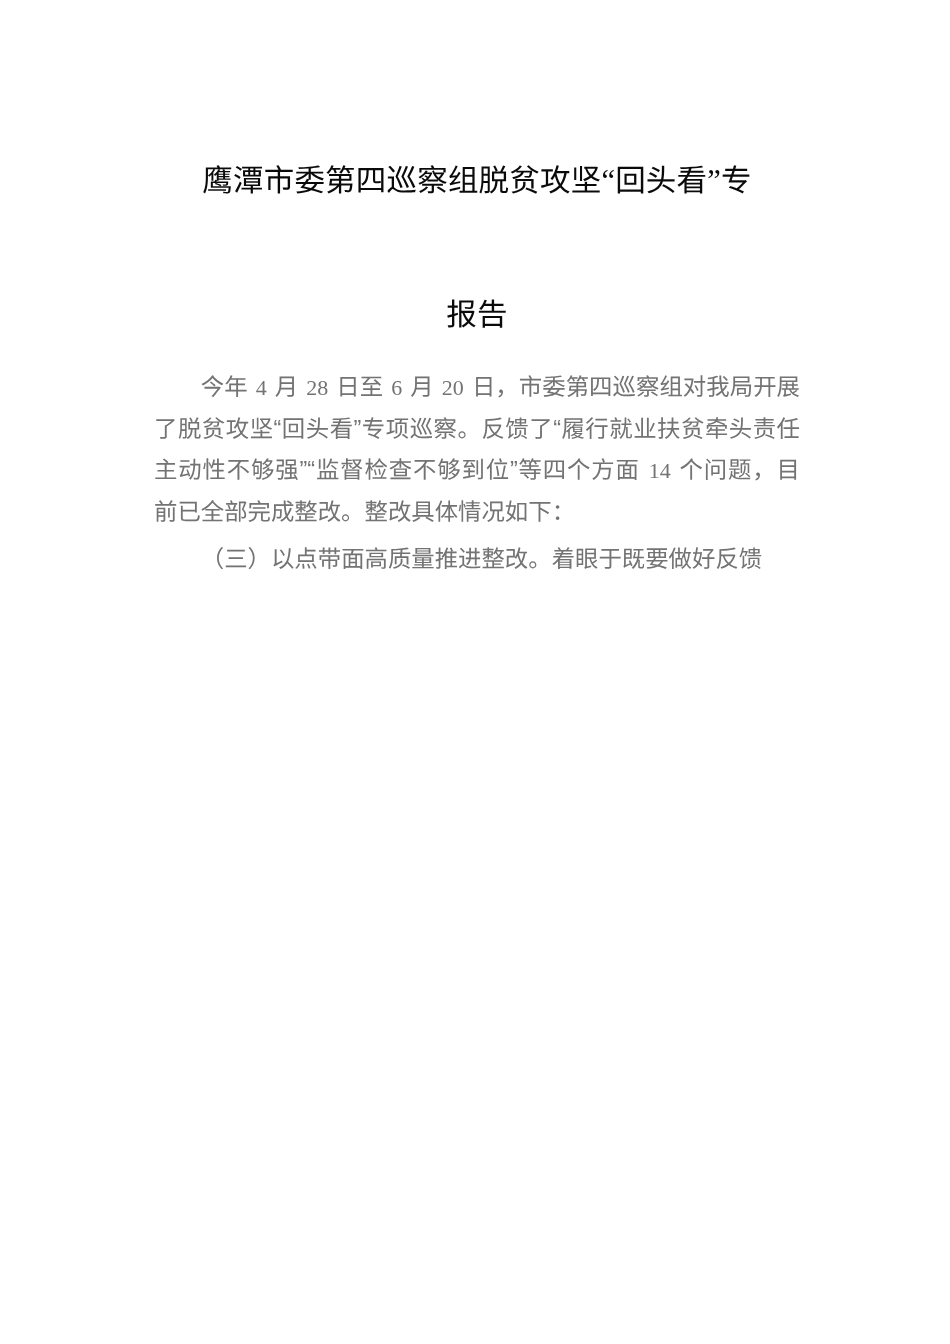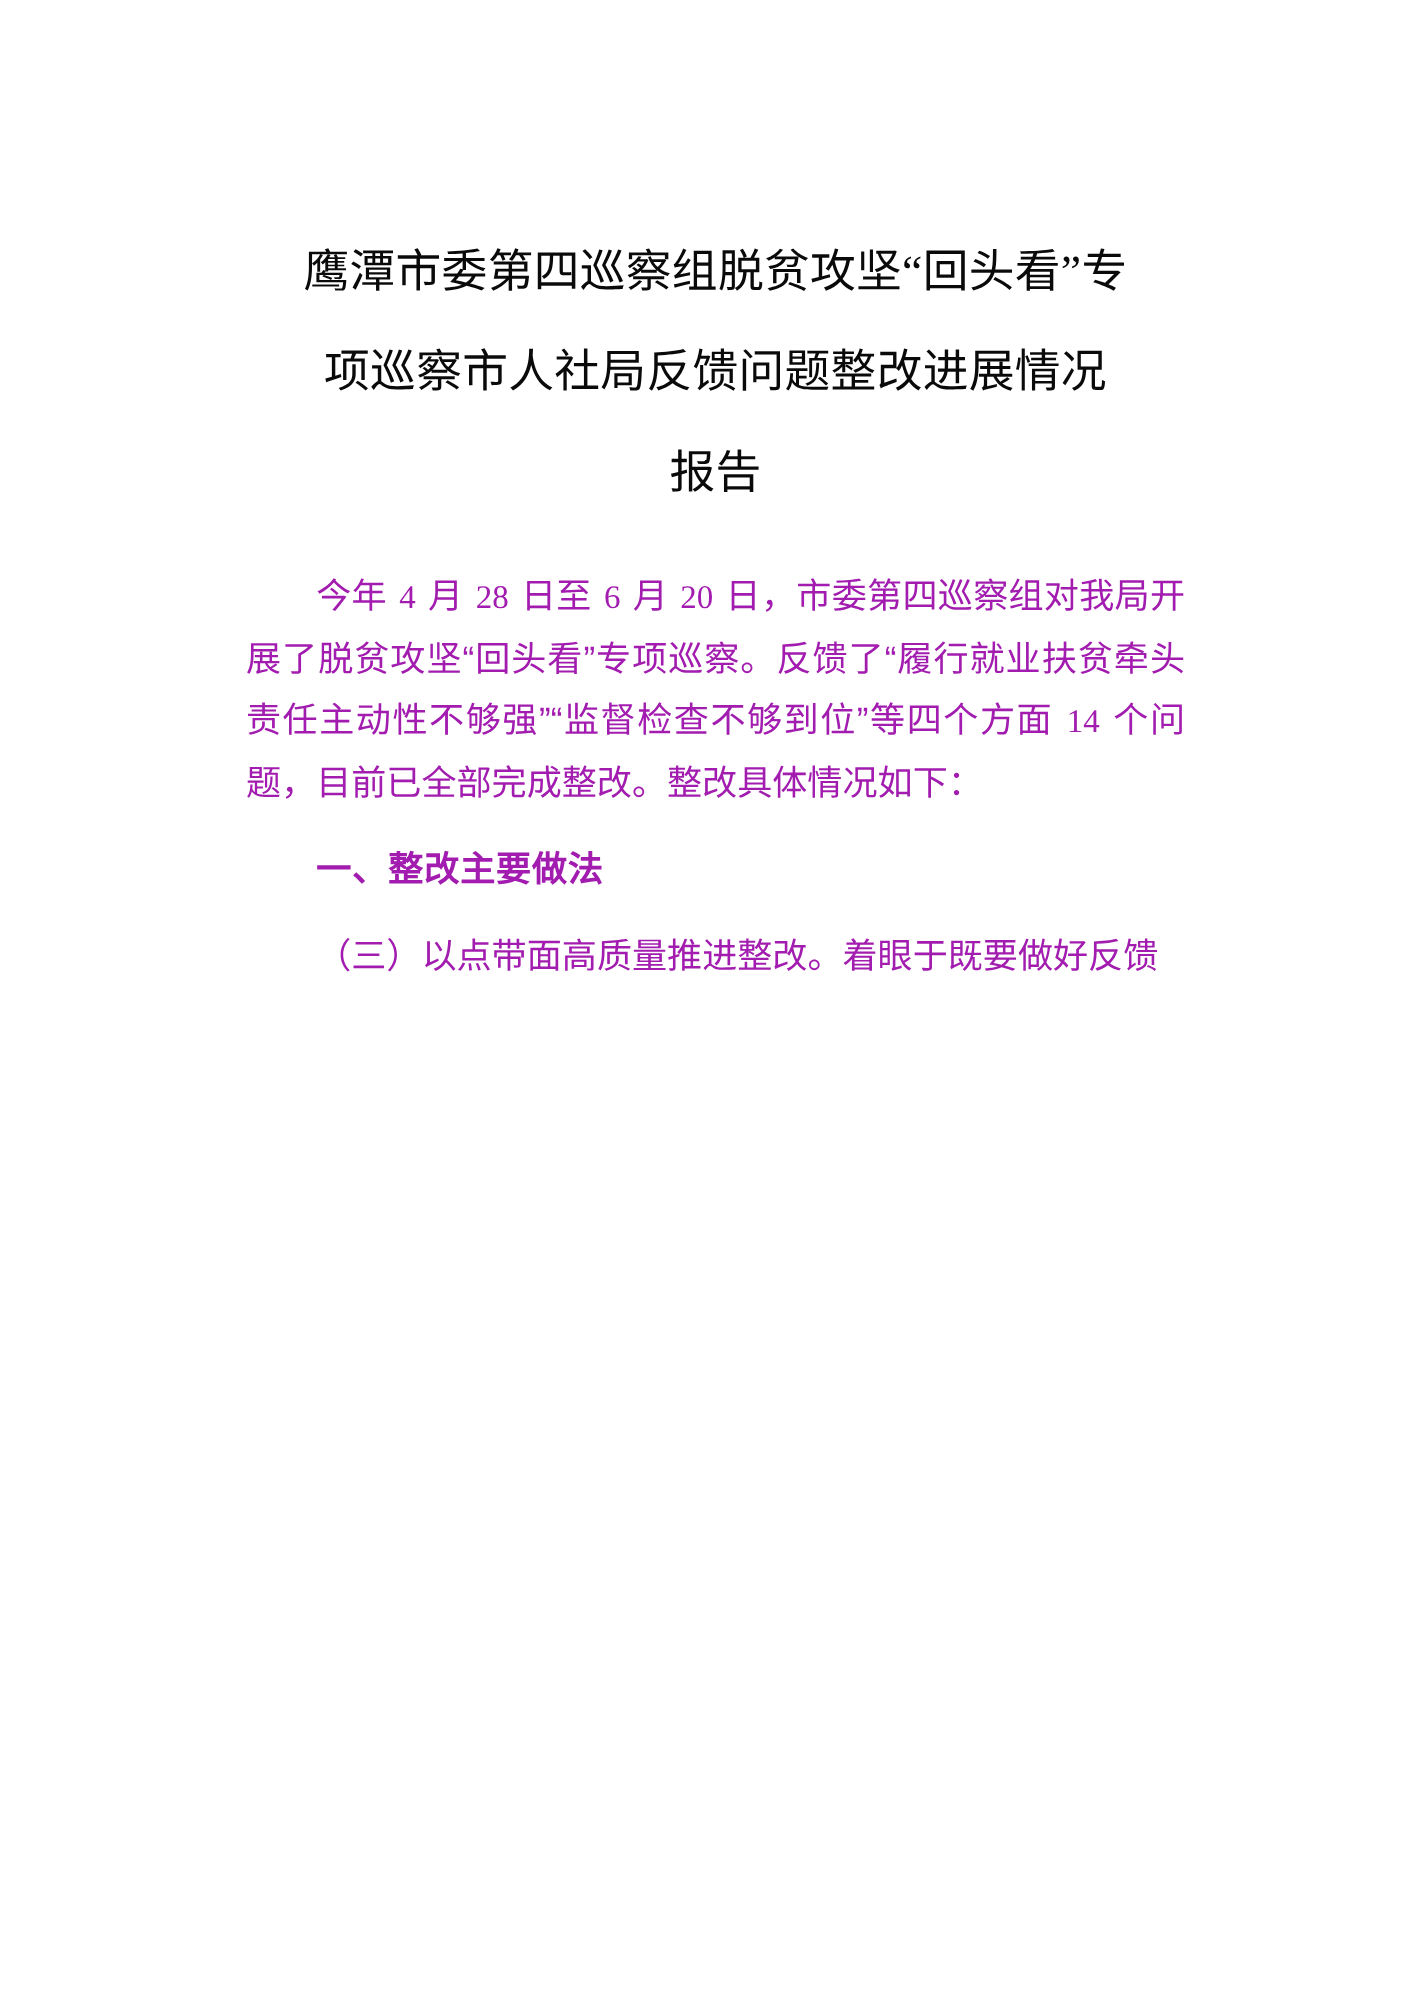--- a/index.html
+++ b/index.html
@@ -51,31 +51,31 @@
     text-align-last: center;
   }
 
   
   .body-block {
     margin: 0;
     padding-top: 12px;
   }
 
   p.para {
-    margin: 16px;
+    margin: 6px;
     font-family: "Liberation Sans", "DejaVu Sans", sans-serif;
     font-size: 23.4px;
     font-weight: 400;
     line-height: 41.6px;
     text-align: justify;
     text-justify: inter-ideograph;
     text-align-last: left;
     letter-spacing: 0px;
     word-break: break-all;
-    color: #a21caf;
+    color: #737373;
     text-indent: 2em;
   }
 
   p.para.heading {
     font-weight: 700;
     letter-spacing: 0.6px;
   }
 
   
   p.para.fit { text-align: justify; }
@@ -89,29 +89,28 @@
   }
 </style>
 </head>
 <body>
 
 <div class="page">
   <div class="content">
 
     <h1 class="doc-title">
       <span>鹰潭市委第四巡察组脱贫攻坚“回头看”专</span><br>
-      <span>项巡察市人社局反馈问题整改进展情况</span><br>
+      <br>
       <span>报告</span>
     </h1>
 
     <div class="body-block">
 
       <p class="para fit">今年 <span class="num">4</span> 月 <span class="num">28</span> 日至 <span class="num">6</span> 月 <span class="num">20</span> 日，市委第四巡察组对我局开展了脱贫攻坚“回头看”专项巡察。反馈了“履行就业扶贫牵头责任主动性不够强”“监督检查不够到位”等四个方面 <span class="num">14</span> 个问题，目前已全部完成整改。整改具体情况如下：</p>
 
-      <p class="para heading">一、整改主要做法</p>
 
 
 
       <p class="para fit">（三）以点带面高质量推进整改。着眼于既要做好反馈</p>
 
     </div>
   </div>
 </div>
 
 </body></html>

